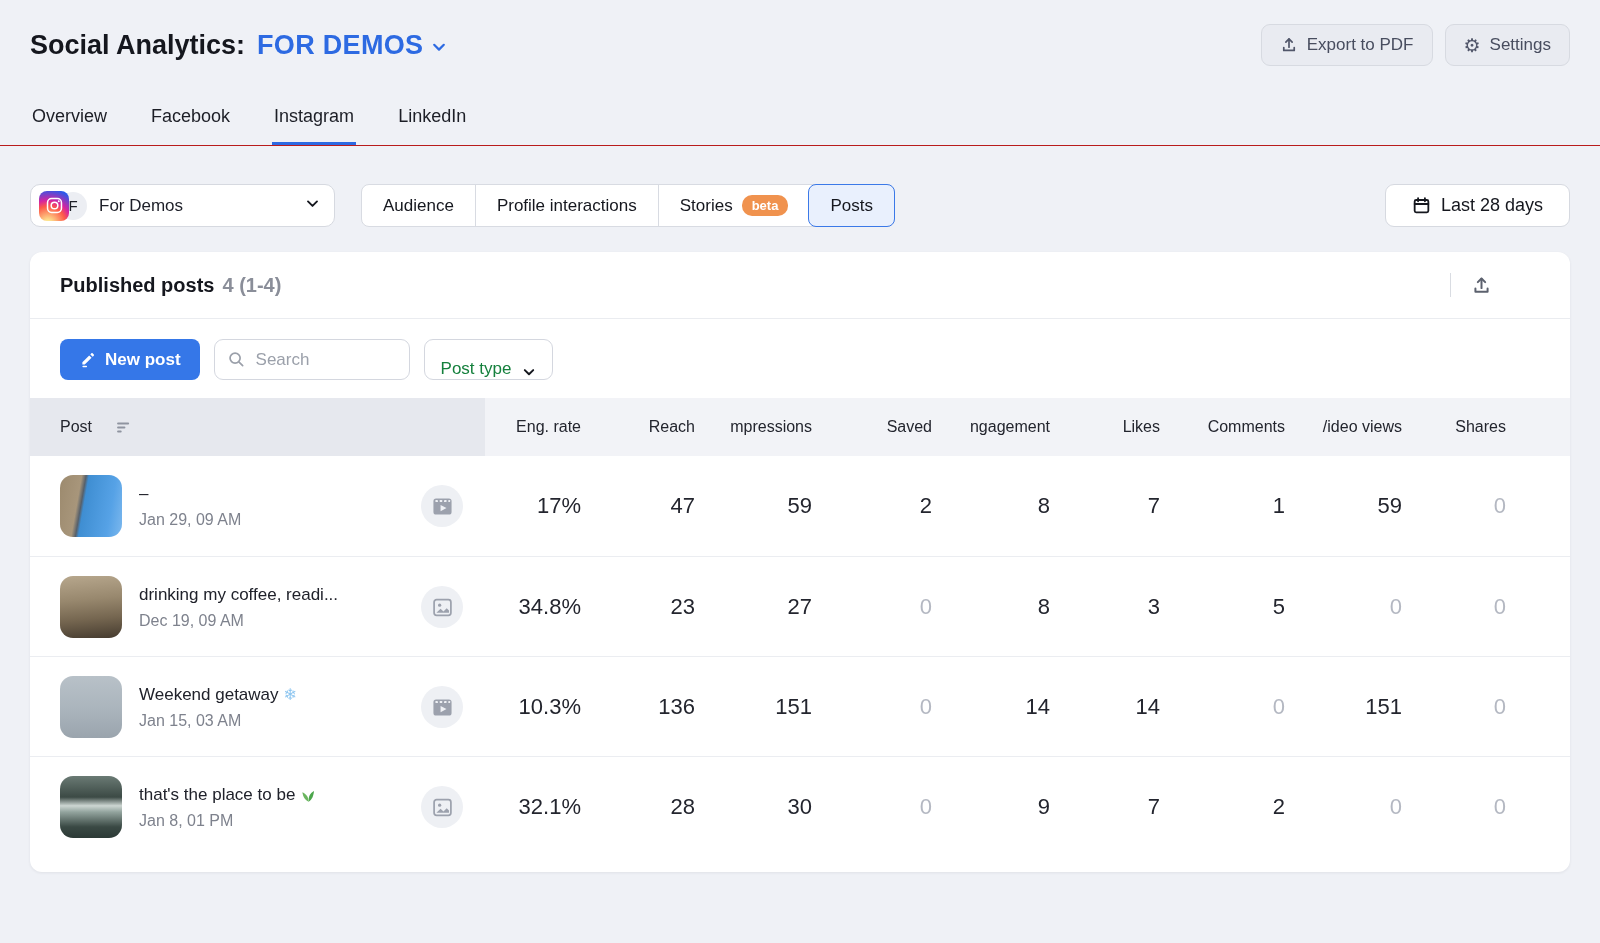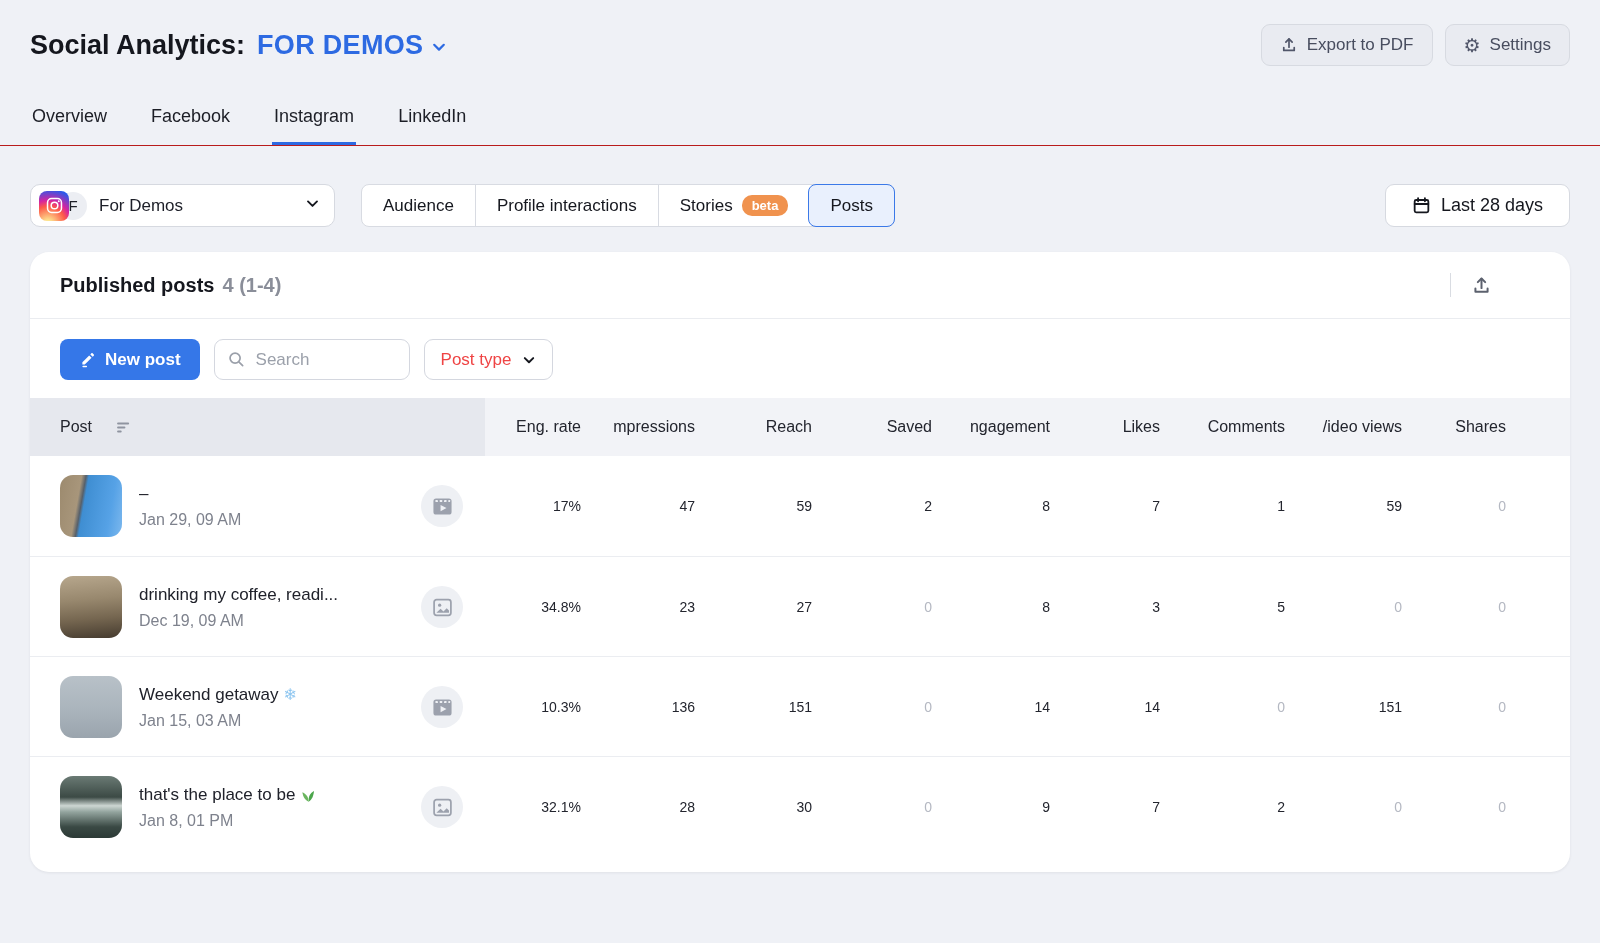--- a/index.html
+++ b/index.html
@@ -46,41 +46,41 @@
     font-size:17px; color:#15171e; cursor:pointer; font-family:inherit; white-space:nowrap; }
   .seg:first-child { border-left:none; }
   .seg.selected { background:#e9f0fd; border:1px solid #3b79e8; border-radius:8px; margin:-1px; height:43px; z-index:1; }
   .beta { background:#f0924e; color:#fff; font-size:13px; font-weight:600; padding:3px 10px; border-radius:10px; }
 
   .date-btn { margin-left:auto; display:flex; align-items:center; gap:10px; height:43px; padding:0 26px;
     background:#fff; border:1px solid #d6d9e0; border-radius:9px; font-size:18px; color:#15171e;
     cursor:pointer; font-family:inherit; }
 
   
-  .card { margin:25px 30px 16px 30px; background:#fff; border-radius:19px;
+  .card { margin:25px 30px 16px 30px; background:#fff; border-radius:12px;
     box-shadow:0 1px 3px rgba(22,26,40,.07); overflow:hidden; }
   .card-head { display:flex; align-items:center; padding:21px 30px; border-bottom:1px solid #eaecf0; }
   .card-title { font-size:20px; font-weight:700; color:#15171e; }
   .card-count { font-size:20px; font-weight:700; color:#8a8e99; margin-left:8px; }
   .card-head-actions { margin-left:auto; display:flex; align-items:center; gap:20px; padding-right:48px; }
   .vdivider { width:1px; height:24px; background:#d9dce2; }
   .icon-btn { background:none; border:none; cursor:pointer; color:#5c616e; display:flex; align-items:center; }
 
   
   .toolbar { display:flex; align-items:center; gap:14px; padding:20px 30px 18px 30px; }
   .primary-btn { display:flex; align-items:center; gap:9px; height:41px; padding:0 19px;
     background:#3577e8; border:none; border-radius:8px; color:#fff; font-size:17px; font-weight:600;
     cursor:pointer; font-family:inherit;text-align:center; }
   .search-box { position:relative; }
   .search-box svg { position:absolute; left:13px; top:11px; color:#9ba0aa; }
   .search-input { width:196px; height:41px; border:1px solid #d4d7df; border-radius:9px;
     padding:0 12px 0 41px; font-size:17px; color:#1d1f28; font-family:inherit; background:#fff; }
   .search-input::placeholder { color:#9ba0aa; }
-  .dropdown-btn { display:flex; align-items:center; gap:11px; height:41px; padding:0 16px;
-    background:#fff; border:1px solid #d4d7df; border-radius:9px; font-size:17px; color:#ef4444;
+  .dropdown-btn { display:flex; align-items:flex-end; gap:11px; height:41px; padding:0 16px;
+    background:#fff; border:1px solid #d4d7df; border-radius:9px; font-size:17px; color:#15803d;
     cursor:pointer; font-family:inherit; }
 
   
   .t-row { display:grid; grid-template-columns:455px 96px 114px 117px 120px 118px 110px 125px 117px 104px; align-items:center; }
   .thead { background:#f2f3f7; height:58px; }
   .th { font-size:16px; color:#23252e; text-align:right; justify-self:stretch;
     display:flex; align-items:center; justify-content:flex-end; height:58px; cursor:pointer; }
   .th-post { justify-content:flex-start; padding-left:30px; gap:25px; background:#e6e8ee; }
   .sort-ic { color:#8f94a0; display:flex; }
 
@@ -90,21 +90,21 @@
   .thumb { width:62px; height:62px; border-radius:13px; flex:0 0 auto; }
   .thumb-building-sky { background:linear-gradient(100deg,#9c8a6e 0%,#a8967b 30%,#57606a 36%,#3f8ed2 40%,#56a2e6 78%,#7cb8ee 100%); }
   .thumb-coffee-shop { background:linear-gradient(175deg,#b7a78d 0%,#98886e 38%,#756650 68%,#453b2f 100%); }
   .thumb-snow { background:linear-gradient(180deg,#b8c1c8 0%,#aab4bc 55%,#9aa4ad 100%); }
   .thumb-lake-trees { background:linear-gradient(180deg,#6a7a74 0%,#3c4a45 34%,#cdd6d2 48%,#93a49e 58%,#3a4944 82%,#2c3a36 100%); }
   .pt { margin-left:17px; min-width:0; }
   .ptitle { font-size:17px; color:#20222b; white-space:nowrap; display:flex; align-items:center; gap:3px; cursor:pointer; }
   .pdate { font-size:16px; color:#7e828d; margin-top:7px; }
   .type-ic { margin-left:auto; margin-right:22px; width:42px; height:42px; border-radius:50%;
     background:#eef0f4; display:flex; align-items:center; justify-content:center; flex:0 0 auto; }
-  .td { font-size:14px; color:#23252e; text-align:right; }
+  .td { font-size:22px; color:#23252e; text-align:right; }
   .td.zero { color:#b4b8c2; }
   .card-bottom-pad { height:16px; }
   .snow-ic { color:#8ec6f0; font-size:16px; margin-left:2px; }
 </style>
 </head>
 <body>
 
 <div class="top">
   <div class="title-wrap">
     <span class="page-title">Social Analytics:</span>
@@ -234,24 +234,24 @@
       <rect x="0" y="1.5" width="13" height="2.2" rx="1.1"></rect>
       <rect x="0" y="5.8" width="9" height="2.2" rx="1.1"></rect>
       <rect x="0" y="10.1" width="5" height="2.2" rx="1.1"></rect>
     </svg>
   </span>
       </div>
       <div class="th">
         <span>Eng. rate</span>
       </div>
       <div class="th">
+        <span>Reach</span>
+      </div>
+      <div class="th">
         <span>mpressions</span>
-      </div>
-      <div class="th">
-        <span>Reach</span>
       </div>
       <div class="th">
         <span>Saved</span>
       </div>
       <div class="th">
         <span>ngagement</span>
       </div>
       <div class="th">
         <span>Likes</span>
       </div>

